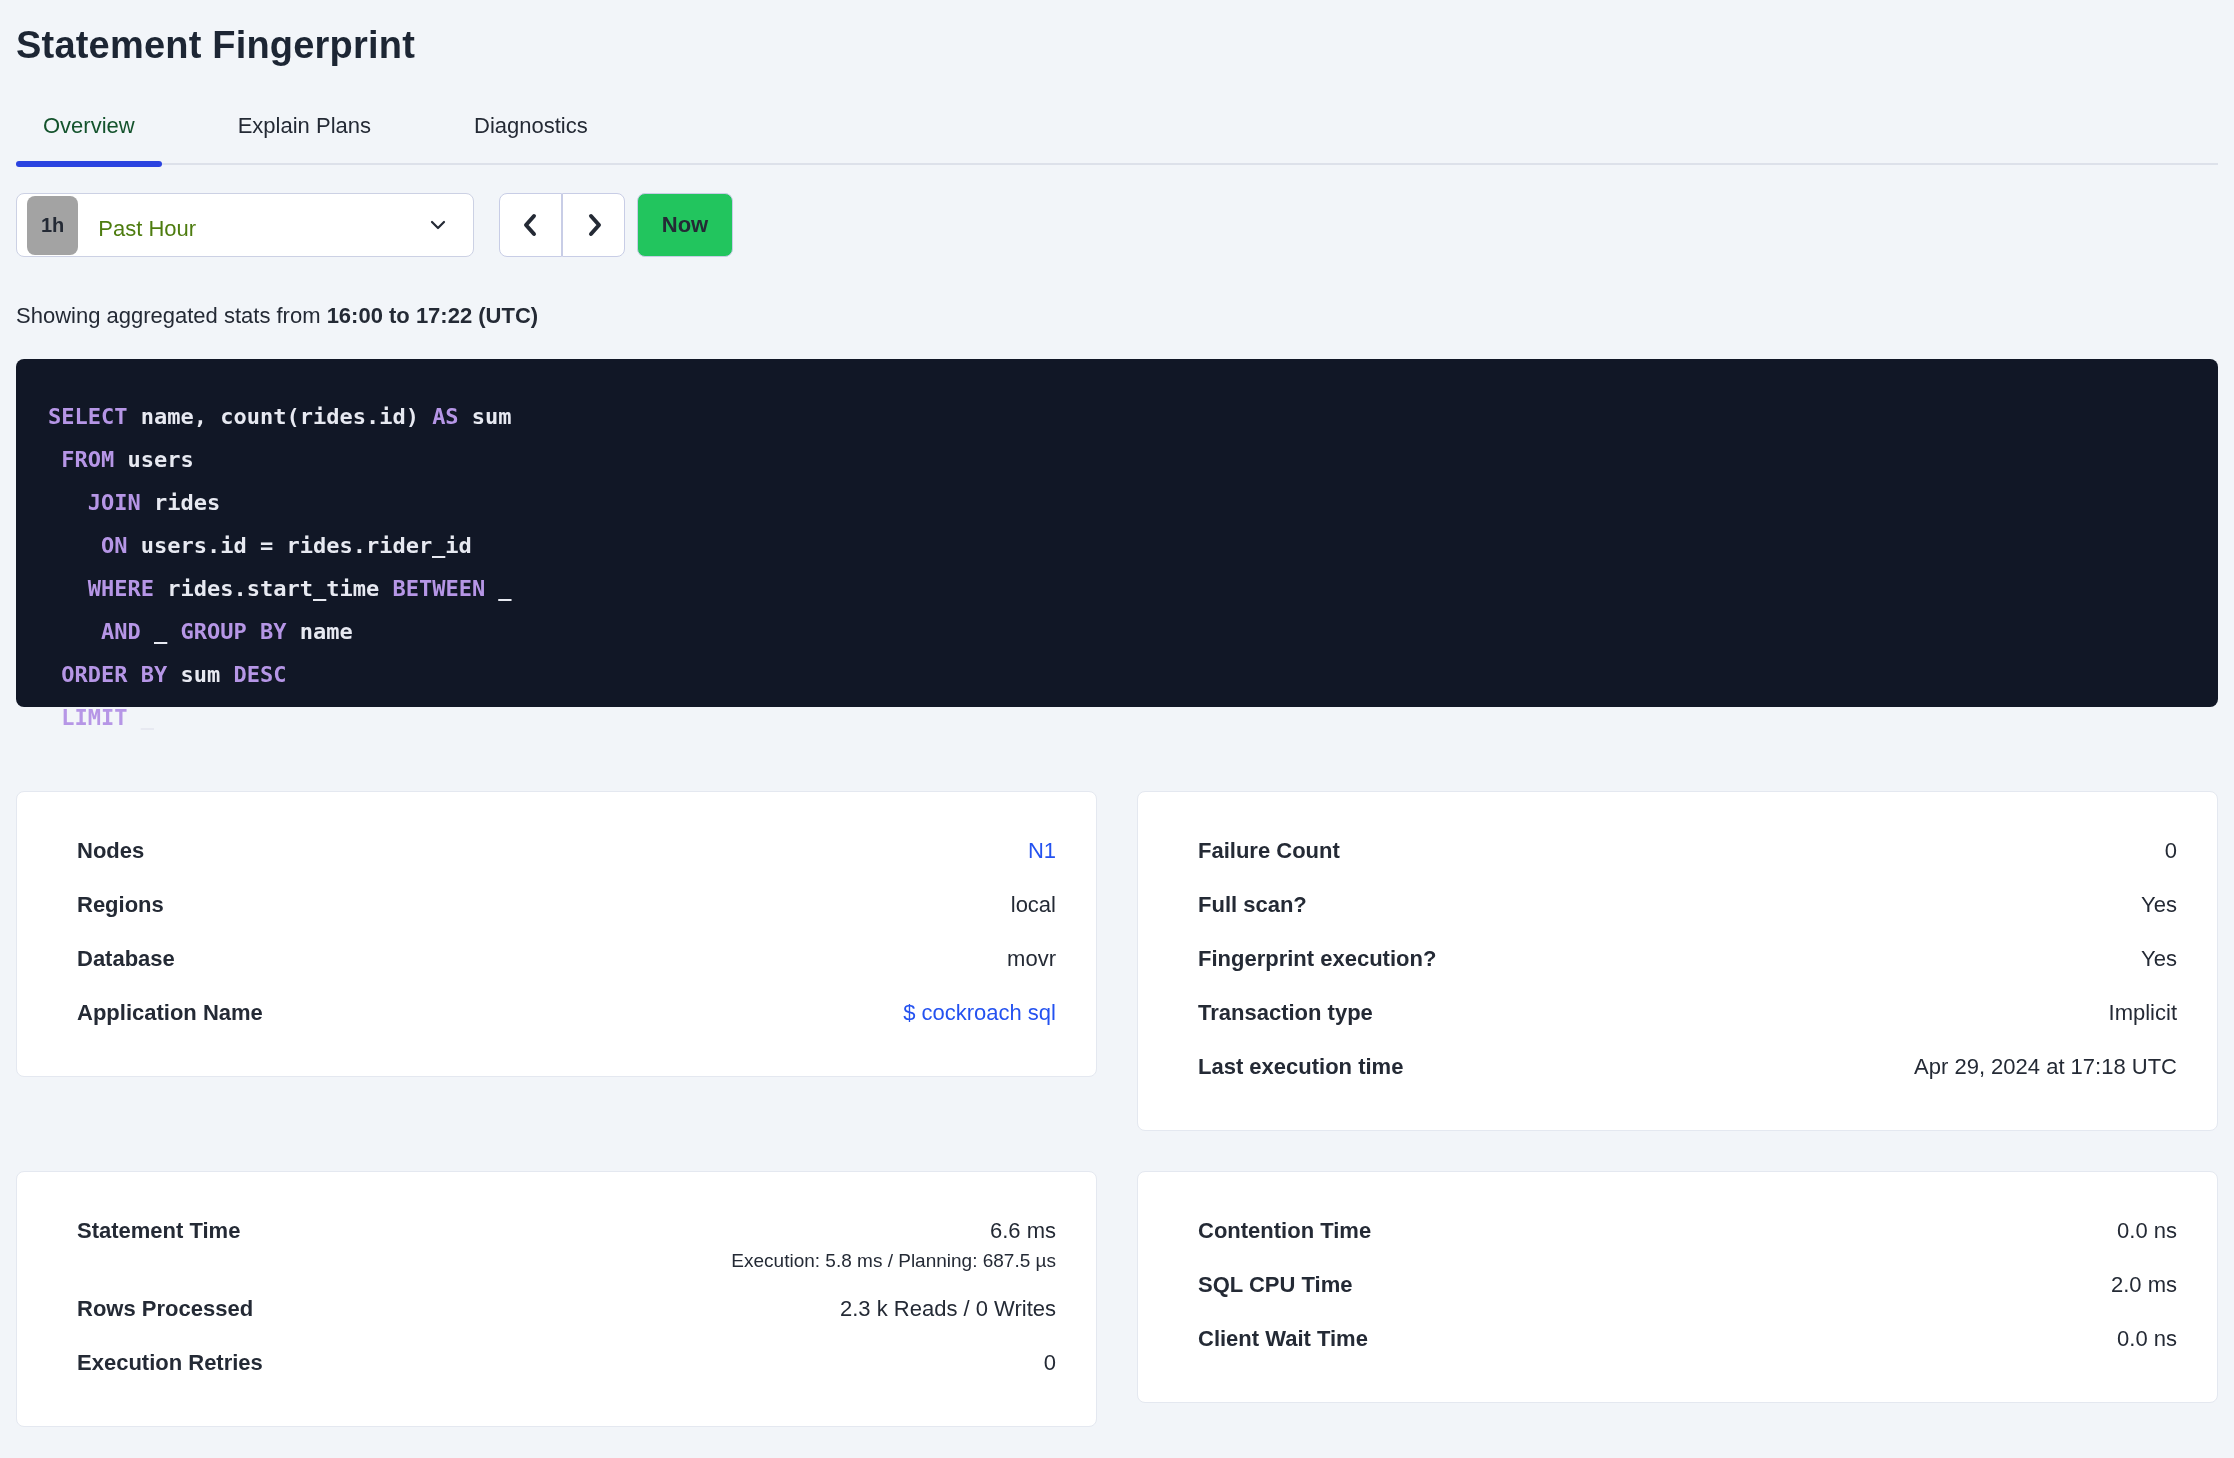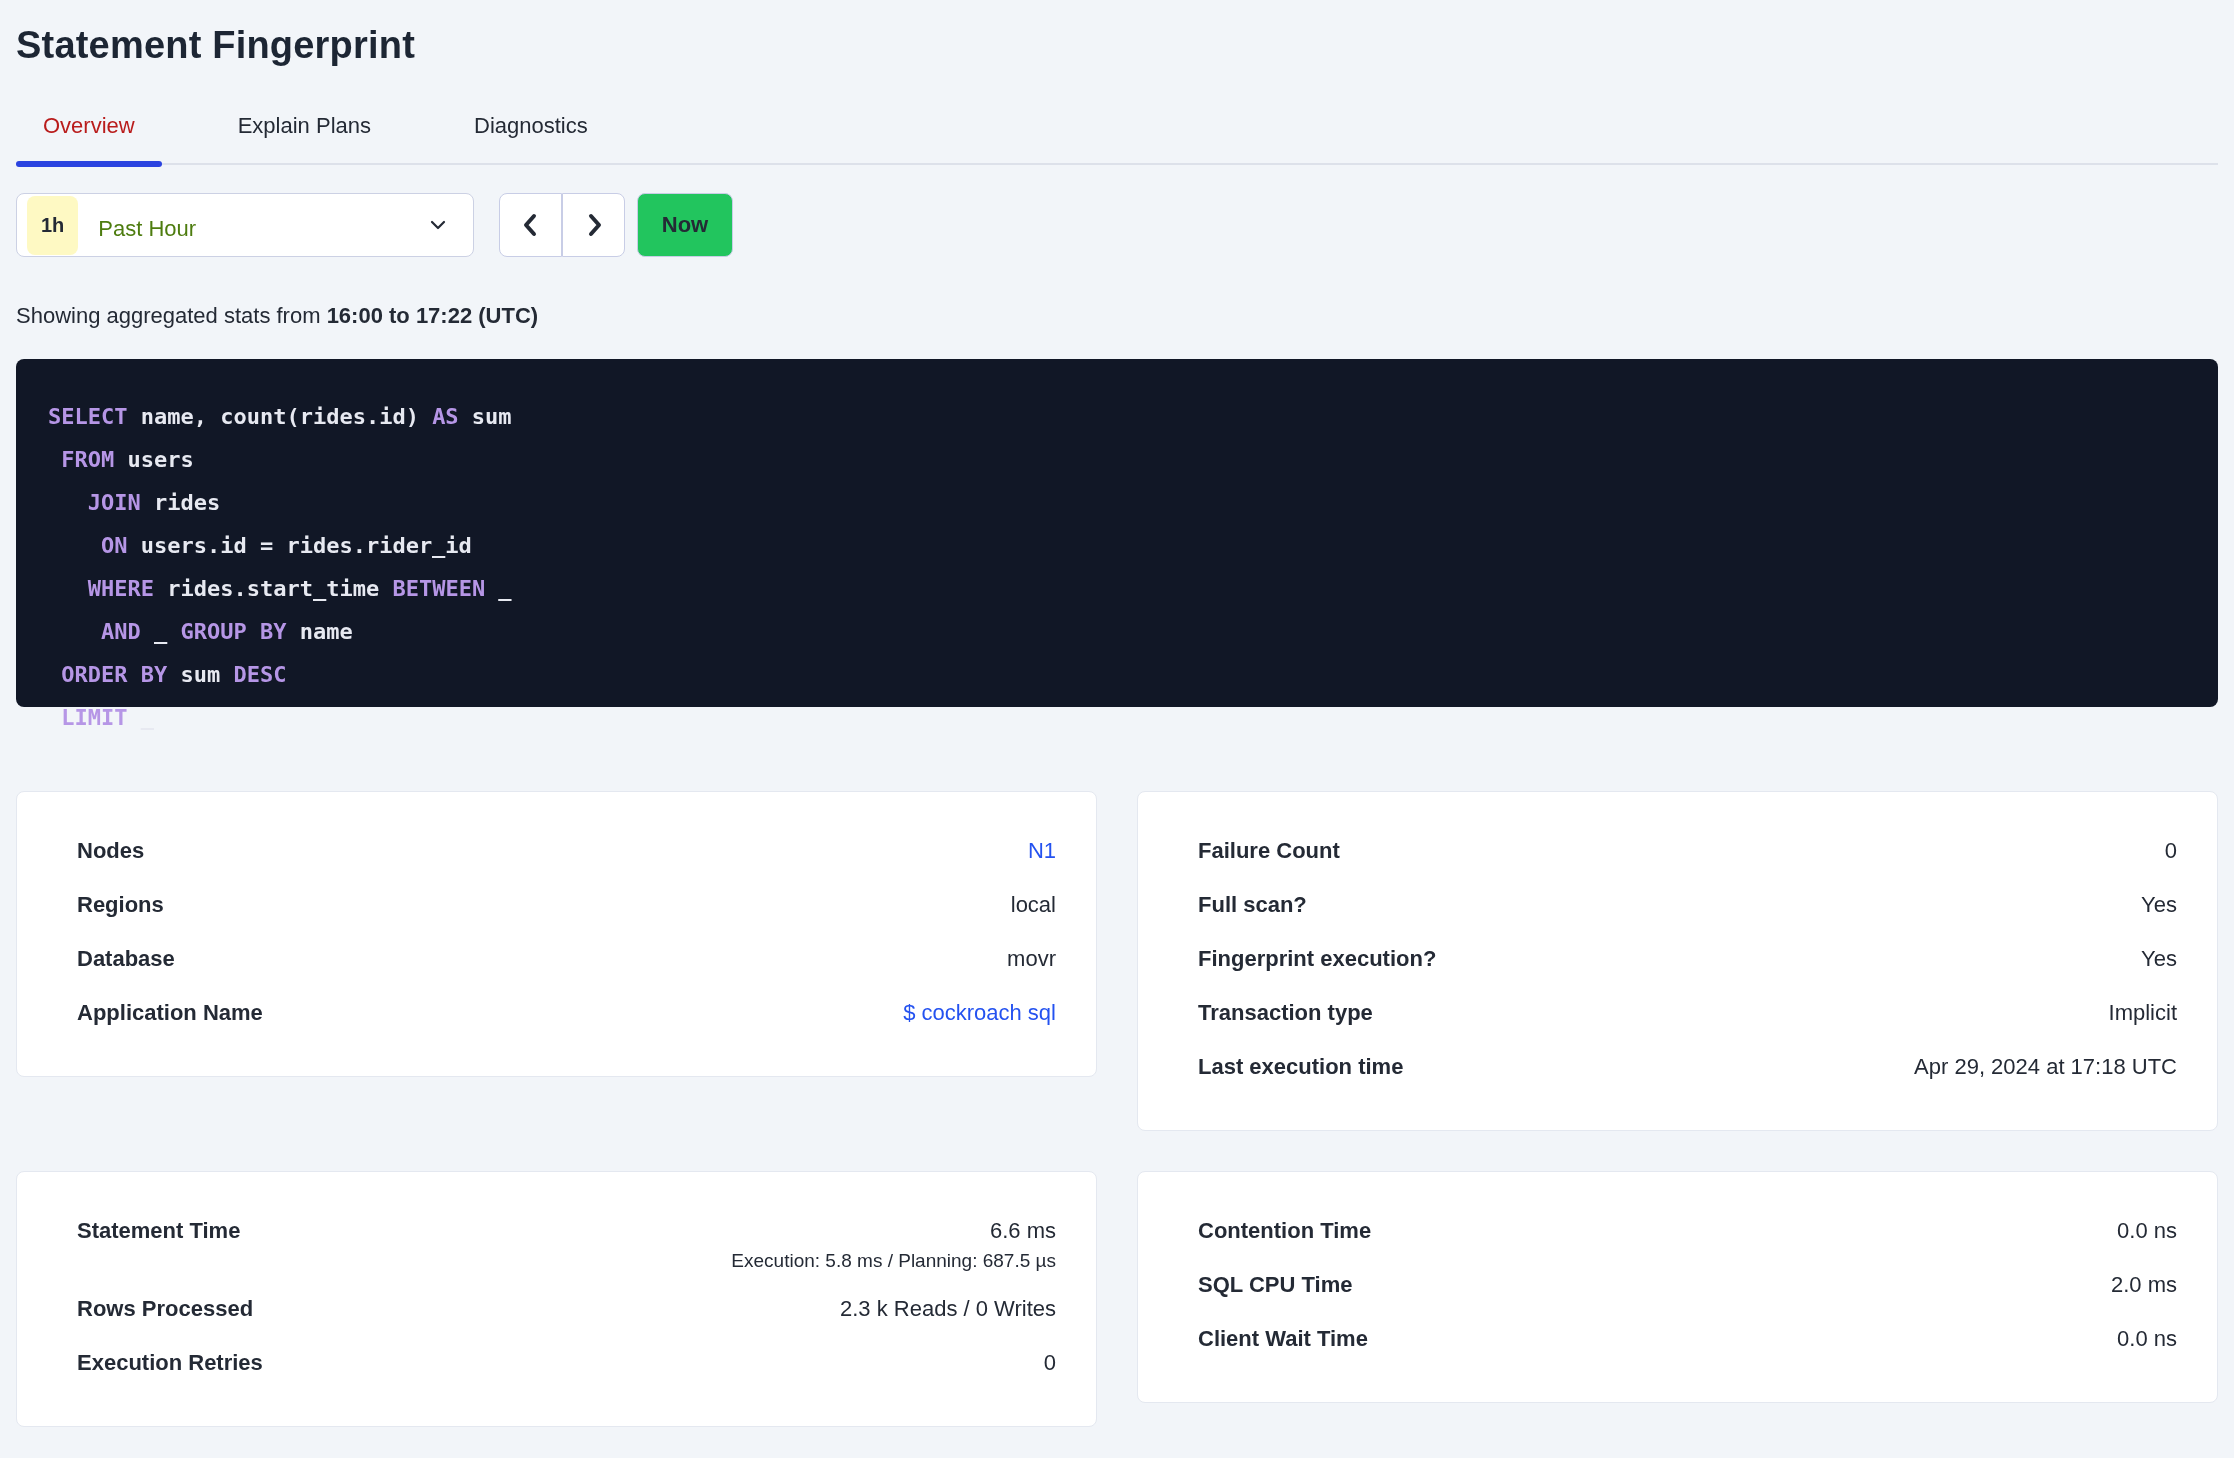--- a/index.html
+++ b/index.html
@@ -26,36 +26,36 @@
     display:flex; gap:49px;
     border-bottom:2px solid #dde1ea;
   }
   .tab {
     position:relative;
     padding:6px 27px 24px 27px;
     font-size:22px; color:#242a35;
     background:none; border:none; cursor:pointer;
     font-family:inherit;
   }
-  .tab.active { color:#b91c1c; }
+  .tab.active { color:#14532d; }
   .tab.active::after {
     content:""; position:absolute; left:0; right:0; bottom:-4px;
     height:6px; border-radius:3px; background:#2b43e0;
   }
 
   
   .controls { margin-top:28px; display:flex; align-items:stretch; }
   .time-dropdown {
     width:458px; height:64px;
     background:#fff; border:1.5px solid #ccd1e4; border-radius:8px;
     display:flex; align-items:center;
     padding:0 24px 0 10px; cursor:pointer;
   }
   .range-badge {
-    background:#fef9c3; color:#242a35;
+    background:#a3a3a3; color:#242a35;
     font-weight:700; font-size:20px;
     border-radius:8px; padding:18px 14px; min-width:50px; text-align:center;
   }
   .range-label { margin-left:20px; font-size:22px; color:#4d7c0f;margin-top:8px; }
   .dd-spacer { flex:1; }
   .arrow-group { display:flex; margin-left:25px; }
   .arrow-btn {
     width:63px; height:64px; background:#fff;
     border:1.5px solid #c8cde6;
     display:flex; align-items:center; justify-content:center; cursor:pointer;

